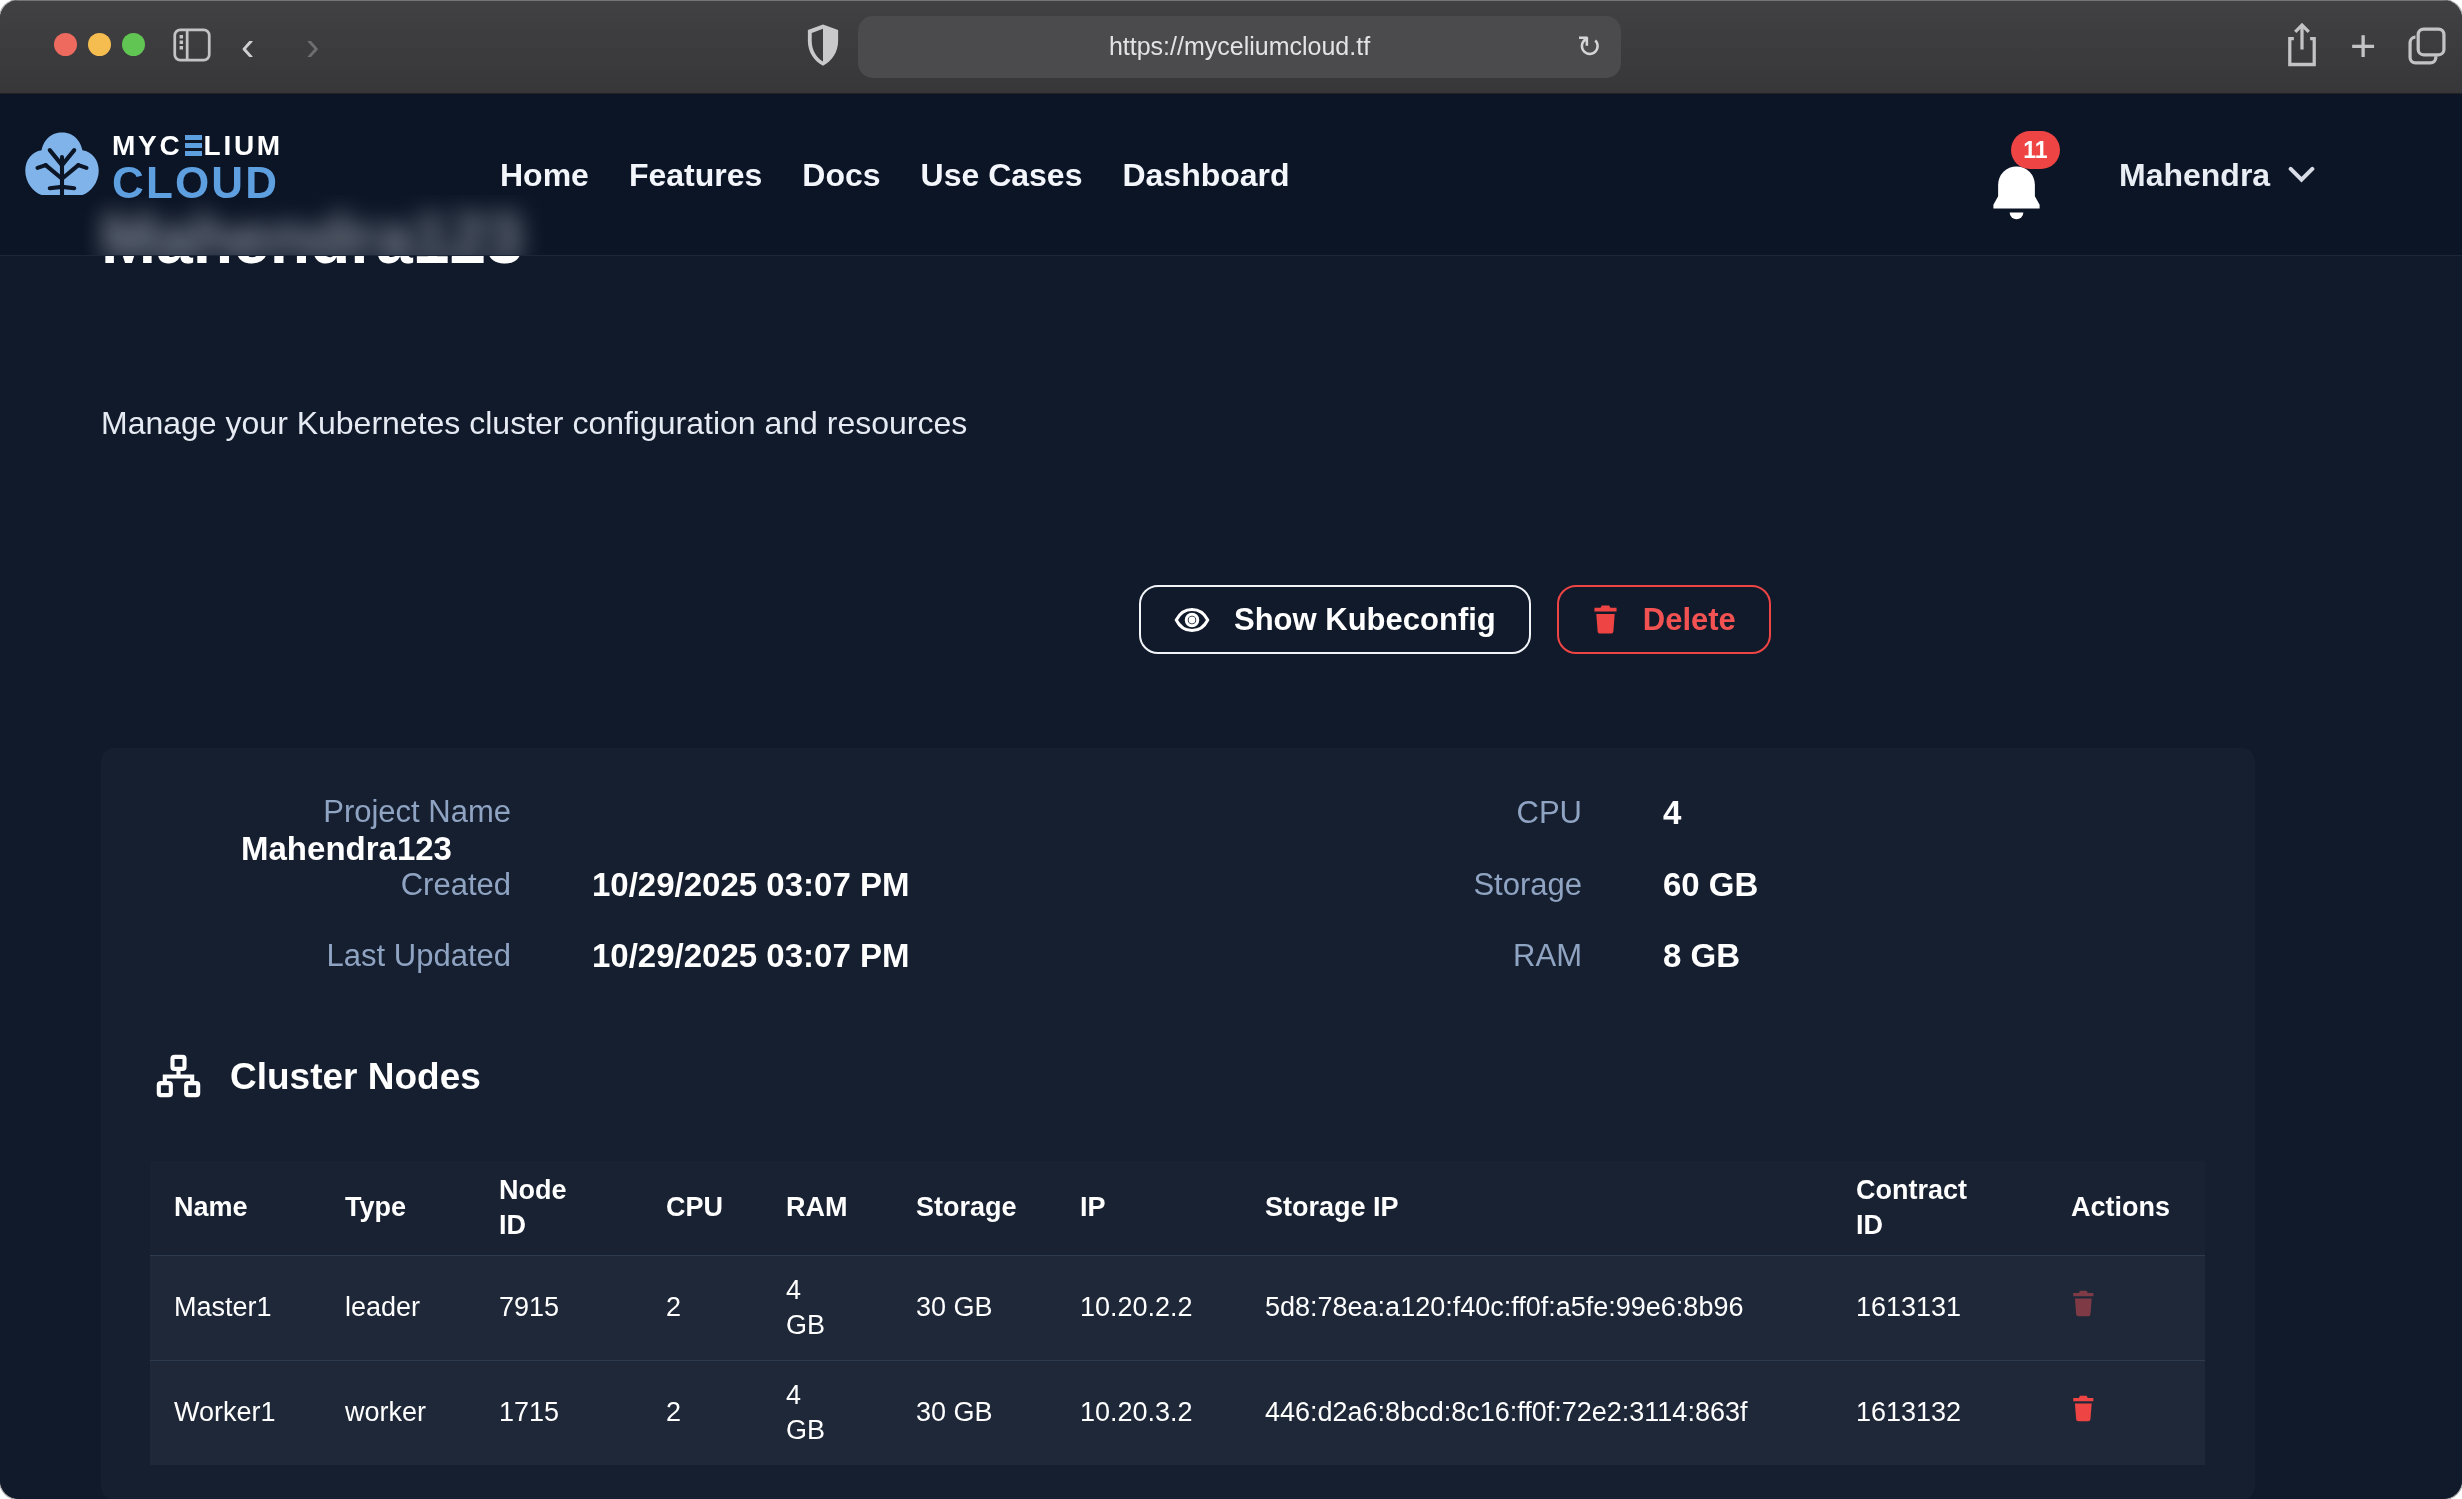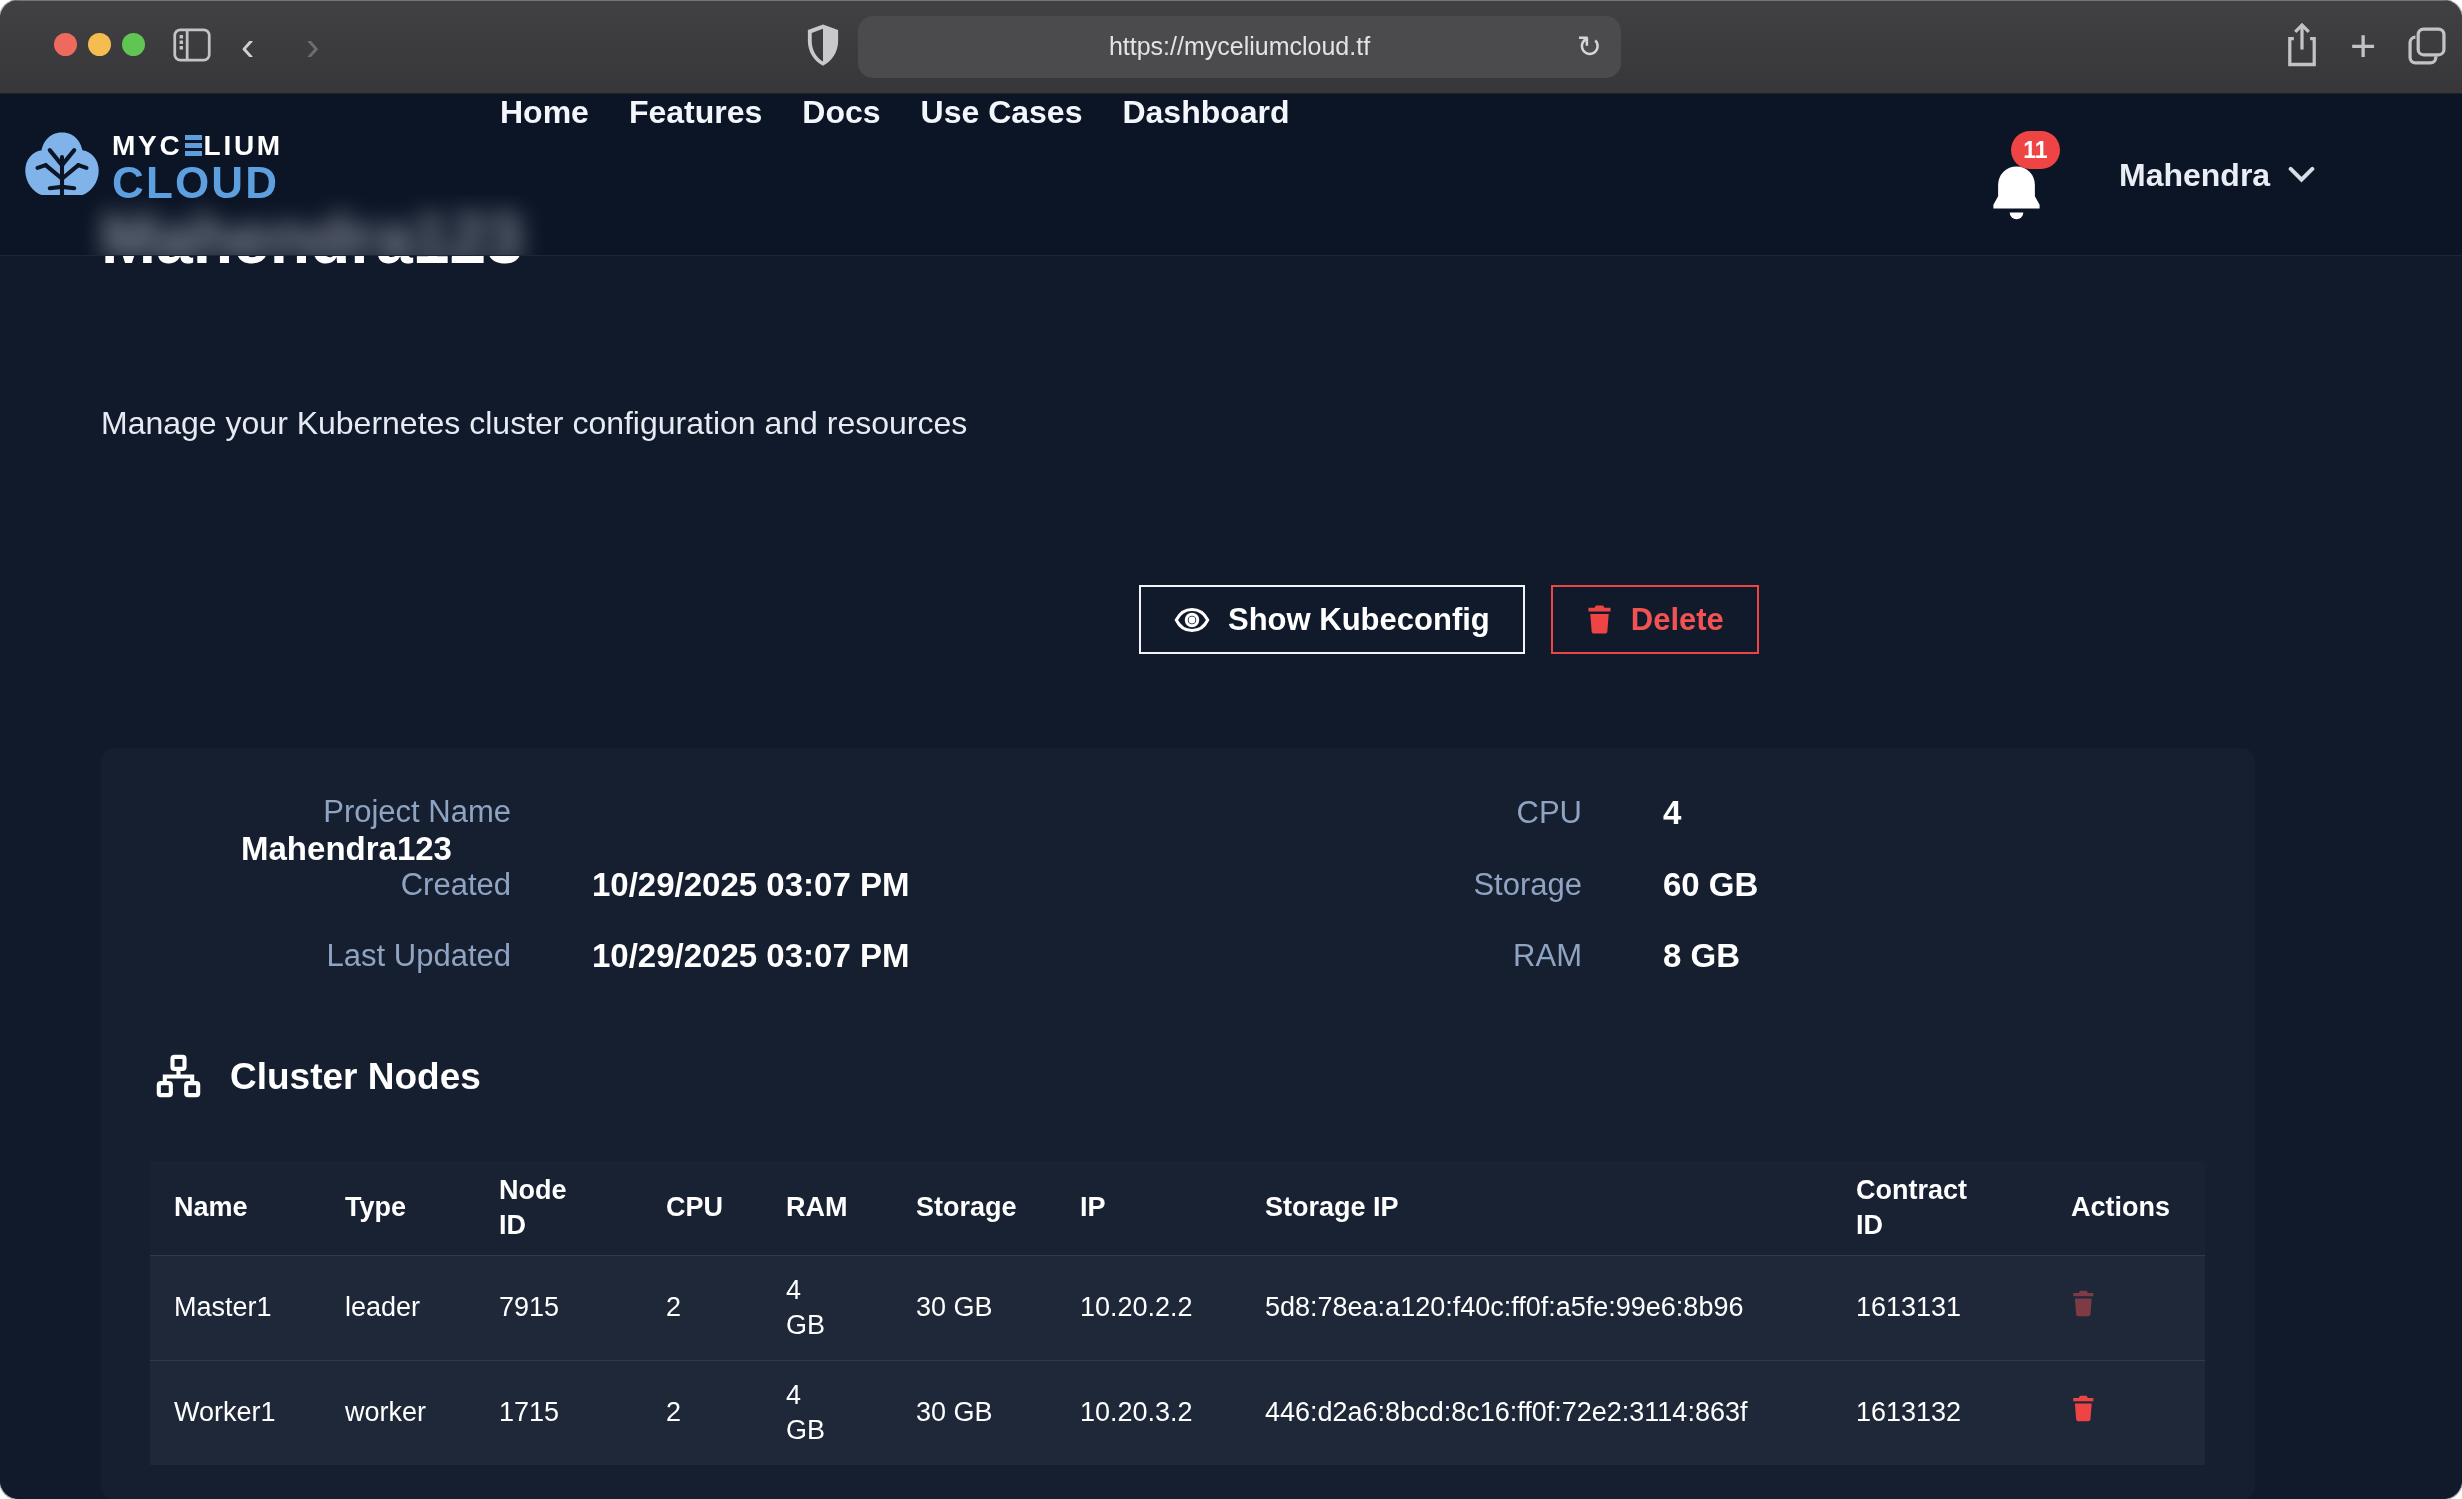--- a/index.html
+++ b/index.html
@@ -21,40 +21,40 @@
   
   .app { position:absolute; left:0; top:94px; width:2462px; height:1406px; background:#111A2B; }
 
   .navbar { position:absolute; left:0; top:0; width:100%; height:162px; background:#0C1526; border-bottom:1.4px solid rgba(120,140,170,.14); z-index:10; }
   .logo { position:absolute; left:20.5px; top:33px; display:flex; align-items:center; gap:9.6px; }
   .logo-text { line-height:1; }
   .logo-top { color:#FFFFFF; font-size:28px; font-weight:800; letter-spacing:2.7px; }
   .ebars { display:inline-block; width:17px; height:21px; margin:0 2.1px; vertical-align:-1.4px;
            background:repeating-linear-gradient(to bottom, #5E9FE0 0 4.8px, transparent 4.8px 8.2px); }
   .logo-bottom { color:#5E9FE0; font-size:44px; font-weight:800; letter-spacing:2.1px; margin-top:1.4px; }
-  .nav-links { position:absolute; left:500px; top:0; height:162px; display:flex; gap:40px; }
+  .nav-links { position:absolute; left:500px; top:0; height:162px; display:flex; align-items:center; gap:40px; }
   .nav-link { color:#F3F6FB; font-size:32px; font-weight:700; cursor:pointer; }
   .bell-wrap { position:absolute; left:1985px; top:40px; width:82px; height:96px;text-decoration:underline; }
   .badge { position:absolute; left:26px; top:-2.7px; min-width:49px; height:38px; padding:0 9.6px; background:#EF4444; border-radius:23px; color:#fff; font-size:23px; font-weight:700; display:flex; align-items:center; justify-content:center; z-index:2; }
   .bell { position:absolute; left:0px; top:27px; color:#FFFFFF; }
   .user { position:absolute; left:2119px; top:0; height:162px; display:flex; align-items:center; gap:18px; color:#E9EDF4; font-size:32px; font-weight:700; }
 
   
   .ghost-clip { position:absolute; left:68px; top:101px; width:615px; height:60px; overflow:hidden; z-index:11; pointer-events:none; }
   .ghost-clip h1 { position:absolute; left:33px; top:4.1px; font-size:66px; font-weight:700; color:#E7ECF4; filter:blur(11.6px); opacity:.55; white-space:nowrap; }
 
   
   .title-clip { position:absolute; left:101px; top:162px; width:820px; height:33px; overflow:hidden; z-index:3; }
   .title-clip h1 { position:absolute; left:0; top:-57px; font-size:66px; line-height:1.25; font-weight:700; color:#FFFFFF; white-space:nowrap; }
 
   .subtitle { position:absolute; left:101px; top:311px; font-size:32px; color:#E6EAF2; z-index:3; }
 
   
   .actions { position:absolute; left:1139px; top:491px; display:flex; gap:26px; }
-  .btn { height:69px; display:flex; align-items:center; gap:18px; padding:0 33px; border:2.1px solid #F2F4F8; border-radius:0; background:transparent; color:#FFFFFF; font-size:31px; font-weight:700; font-family:inherit; cursor:pointer; white-space:nowrap; }
+  .btn { height:69px; display:flex; align-items:center; gap:24px; padding:0 33px; border:2.1px solid #F2F4F8; border-radius:19px; background:transparent; color:#FFFFFF; font-size:31px; font-weight:700; font-family:inherit; cursor:pointer; white-space:nowrap; }
   .btn.danger { border-color:#EF4444; color:#F25252; }
 
   
   .card { position:absolute; left:101px; top:654px; width:2154px; height:752px; background:#161F2F; border-radius:13.7px; z-index:3; }
   .info-row { position:absolute; display:flex; align-items:center; }
   .ilabel { font-size:31px; color:#8FA3C2; text-align:right; }
   .ivalue { font-size:33px; color:#FFFFFF; font-weight:700; }
   .col-l .ilabel { width:410px; } .col-l .ivalue { margin-left:81px; }
   .col-r .ilabel { width:456px; } .col-r .ivalue { margin-left:81px; }
 

